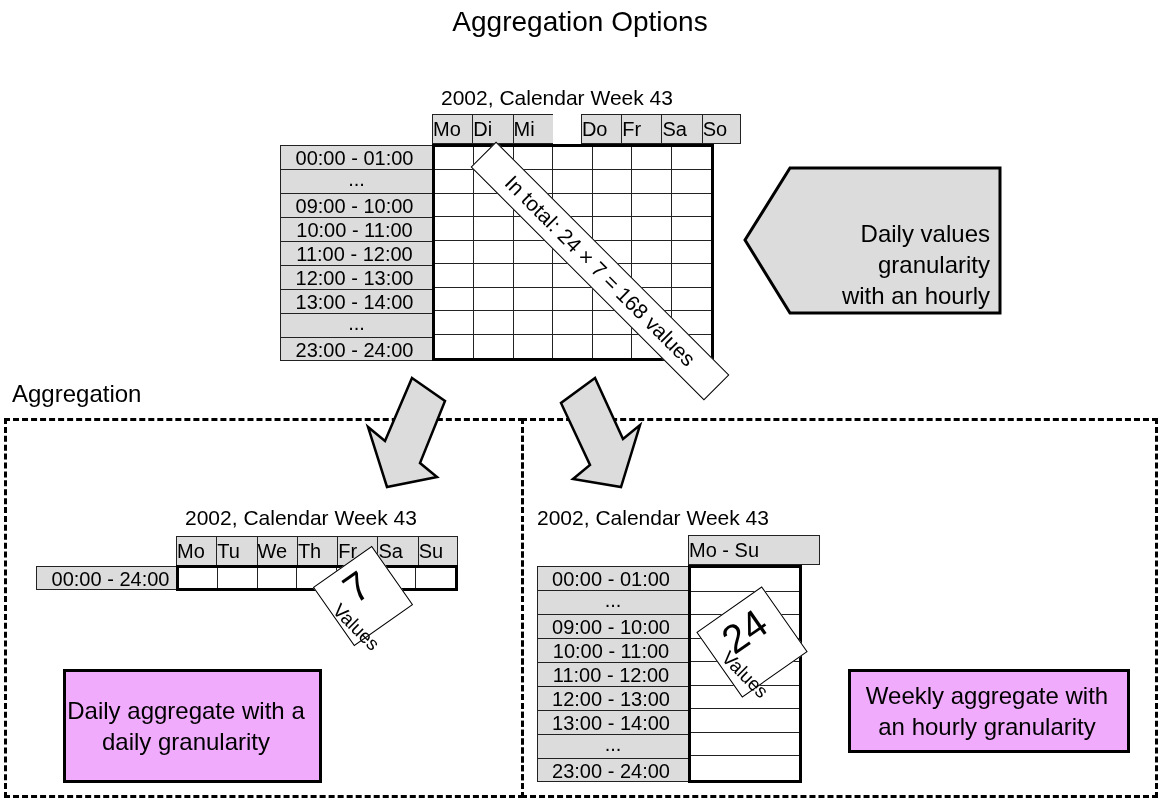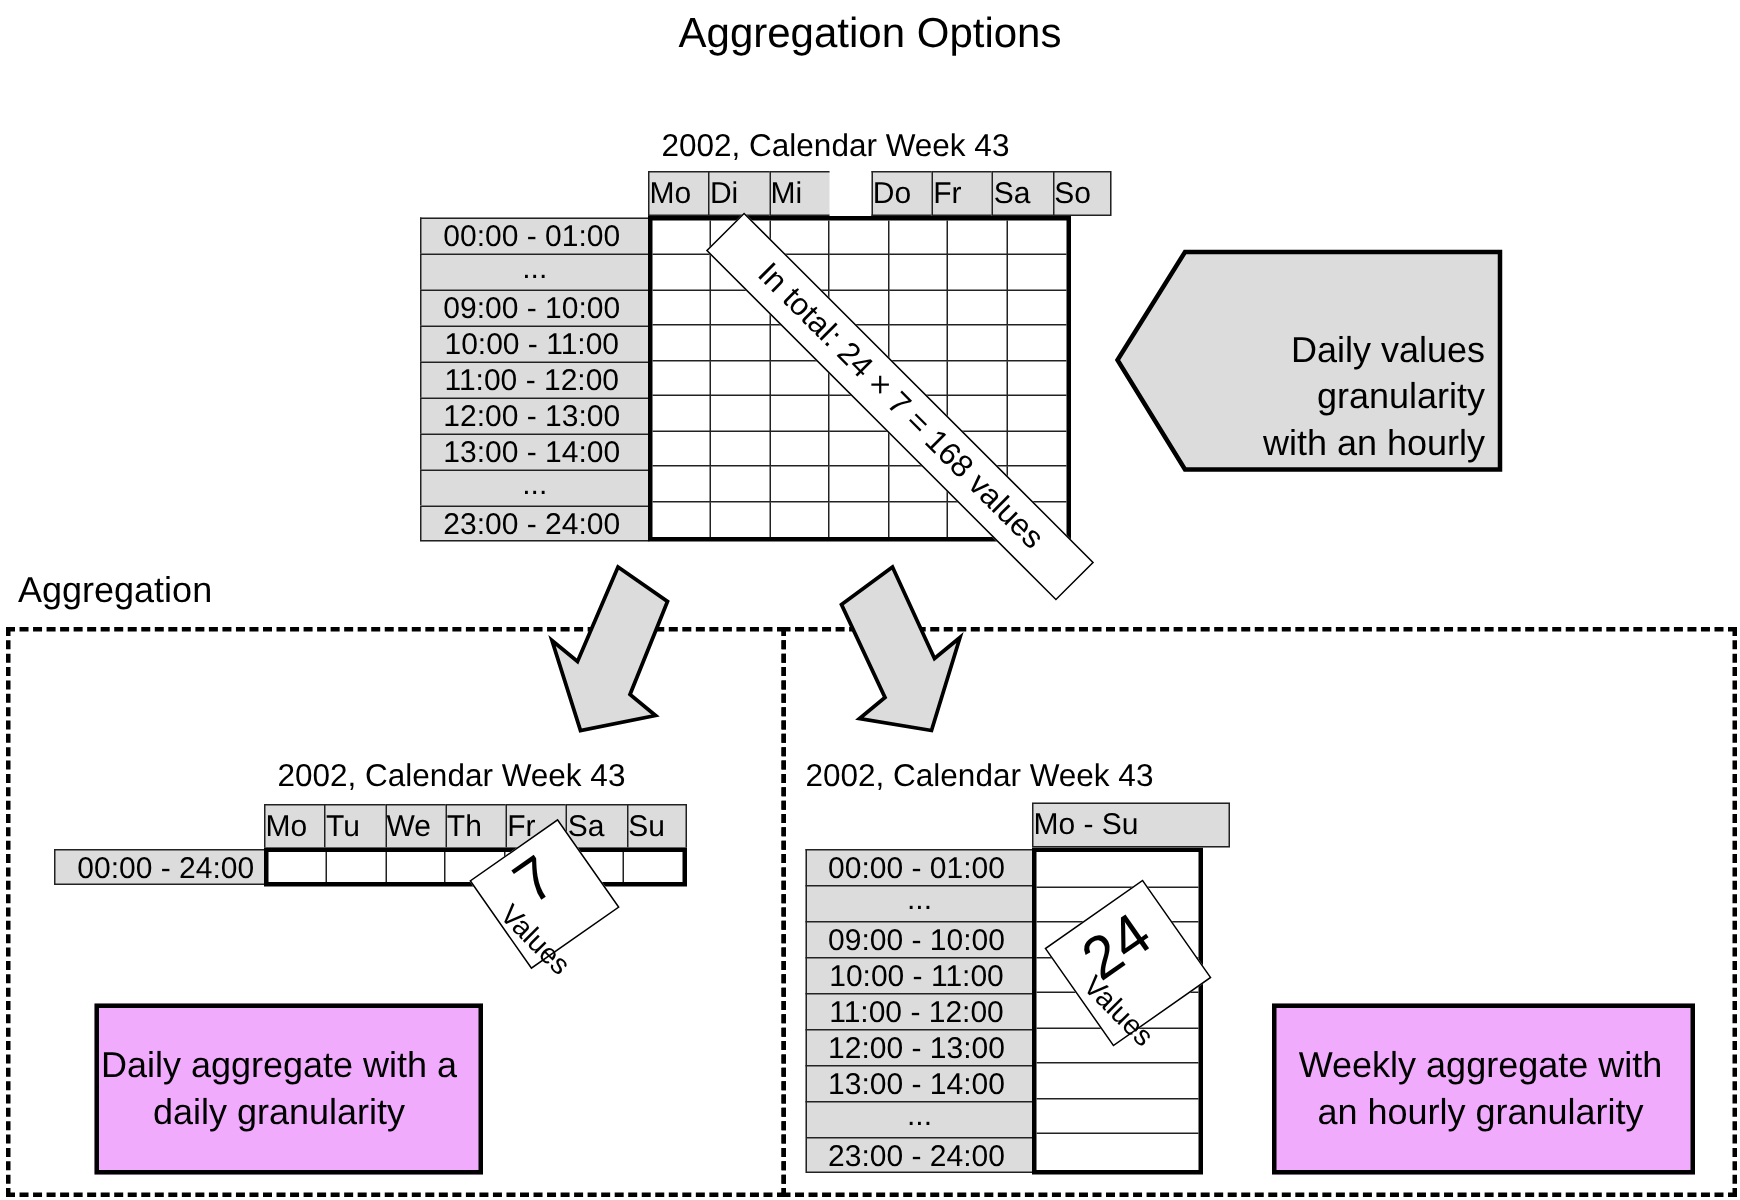--- a/index.html
+++ b/index.html
@@ -194,15 +194,15 @@
     <div class="gcell" style="border-right: none;"></div>
     <div class="gcell" style="border-right: none;"></div>
     <div class="gcell" style="border-right: none;"></div>
     <div class="gcell" style="border-right: none;"></div>
     <div class="gcell" style="border-right: none; border-bottom: none;"></div>
   </div>
 <div class="tag" style="left:712px;top:602px;width:80px;height:80px;transform:rotate(-35deg);">
   <div style="position:absolute;left:0;top:4px;width:100%;text-align:center;font-size:40px;">24</div>
   <div style="position:absolute;left:0;top:52px;width:100%;text-align:center;font-size:19px;transform:rotate(80deg);transform-origin:35% -20%;">Values</div>
 </div>
-<div class="note-box" style="left:848px;top:669px;width:282px;height:114px;">
+<div class="note-box" style="left:848px;top:669px;width:282px;height:84px;">
   <span style="display:block;width:272px;">Weekly aggregate with an hourly granularity</span>
 </div>
 
 </body></html>

